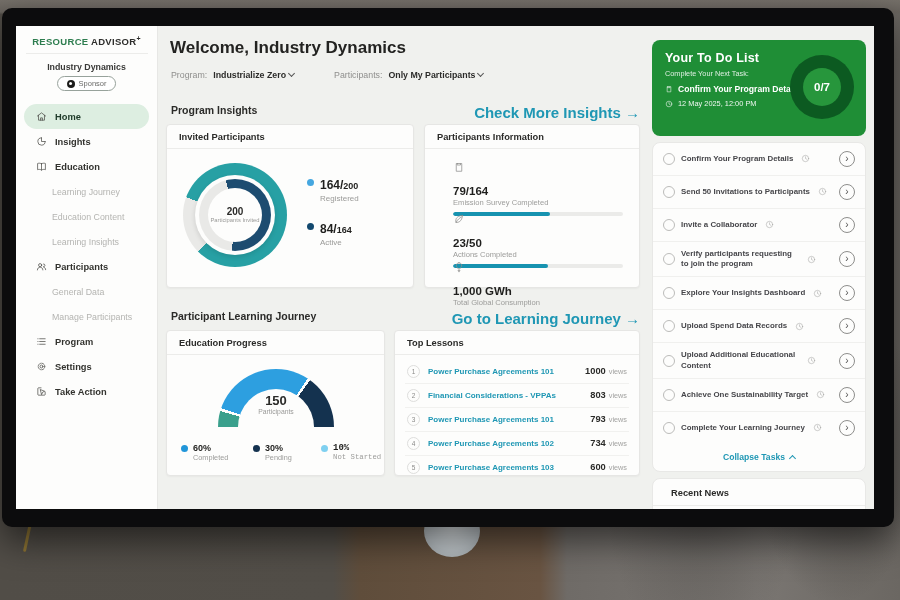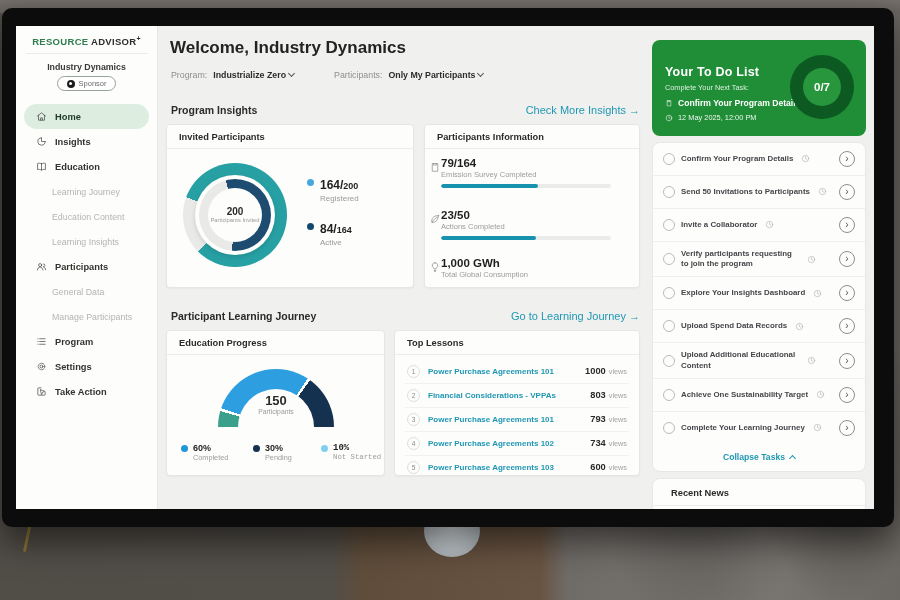--- a/index.html
+++ b/index.html
@@ -44,21 +44,21 @@
   .nav-item.sub { font-weight:normal; font-size:8.8px; color:#b4b4b1; padding-left:36px; }
 
   
   .h1 { left:154px; top:12px; font-size:17px; font-weight:bold; color:#232321; }
   .filters { left:155px; top:44px; display:flex; gap:6px; font-size:8.8px; color:#8f8f8d; }
   .filters .val { font-weight:bold; color:#2c2c2a; }
   .filters .sp { width:28px; }
   .caret { display:inline-block; width:5px; height:5px; border-right:1.4px solid #555; border-bottom:1.4px solid #555;
     transform:rotate(45deg); margin-left:3px; margin-bottom:2px; }
   .sec-title { font-size:10.5px; font-weight:bold; color:#2b2b29; }
-  .teal-link { font-size:11px; font-weight:normal; color:#1f97b4; cursor:pointer; }
+  .teal-link { font-size:15px; font-weight:bold; color:#1f97b4; cursor:pointer; }
   .row-head1 { left:155px; top:78px; }
   .link1 { left:378px; top:78px; width:246px; text-align:right; }
   .row-head2 { left:155px; top:284px; }
   .link2 { left:378px; top:284px; width:246px; text-align:right; }
 
   .card { background:#fdfdfc; border:1px solid #e6e6e4; border-radius:4px; box-shadow:0 1px 2px rgba(0,0,0,.04); }
   .card-head { height:24px; line-height:24px; padding:0 12px; border-bottom:1px solid #ececea;
     font-size:9.3px; font-weight:bold; color:#2b2b29; }
 
   .card1 { left:150px; top:98px; width:248px; height:164px; }
@@ -79,21 +79,21 @@
   .hole2 .v { font-size:10px; font-weight:bold; color:#2b2b29; }
   .hole2 .l { font-size:5.8px; color:#9a9a98; line-height:1.3; text-align:center; }
   .dlegend { left:140px; top:50px; }
   .dl-item { position:absolute; left:0; display:flex; gap:6px; }
   .dl-item .dot { width:7px; height:7px; border-radius:50%; margin-top:4px; flex:0 0 auto; }
   .dl-item .big { font-size:12px; font-weight:bold; color:#1f1f1d; }
   .dl-item .small { font-size:9px; }
   .dl-item .lab { font-size:8px; color:#9a9a98; margin-top:1px; }
 
   
-  .stat { position:absolute; left:4px; width:192px; display:flex; gap:0; }
+  .stat { position:absolute; left:28px; width:192px; display:flex; gap:12px;flex-direction:column; }
   .stat svg { width:12px; height:12px; stroke:#8e8e8c; fill:none; stroke-width:1.5; stroke-linecap:round; stroke-linejoin:round; margin-top:4px; flex:0 0 auto; }
   .stat .v { font-size:11.5px; font-weight:bold; color:#1f1f1d; }
   .stat .l { font-size:7.6px; color:#9c9c9a; margin-top:1px; }
   .stat .bar { width:170px; height:4px; border-radius:2px; background:#ebebe9; margin-top:5px; overflow:hidden; }
   .stat .bar i { display:block; height:100%; border-radius:2px; background:#1793b0; }
   .stat1 { top:32px; } .stat2 { top:84px; } .stat3 { top:132px; }
 
   
   .gauge { left:51px; top:38px; width:116px; height:58px; overflow:hidden; }
   .gauge .arc { position:absolute; left:0; top:0; width:116px; height:116px; border-radius:50%;
@@ -116,21 +116,21 @@
   .lesson { position:absolute; left:0; width:100%; height:24px; display:flex; align-items:center; padding:0 12px; }
   .lesson + .lesson { border-top:0; }
   .lesson .sep { position:absolute; left:10px; right:10px; top:0; border-top:1px solid #f1f1ef; }
   .lesson .rank { width:13px; height:13px; border:1px solid #dededc; border-radius:50%; font-size:6.5px; color:#8a8a88;
     display:flex; align-items:center; justify-content:center; flex:0 0 auto; }
   .lesson .t { font-size:8px; font-weight:bold; color:#1f97b4; margin-left:8px; cursor:pointer; }
   .lesson .views { margin-left:auto; font-size:9.3px; font-weight:bold; color:#2b2b29; }
   .lesson .vl { font-size:7.3px; color:#a3a3a1; margin-left:3px; }
 
   
-  .green-card { left:636px; top:14px; width:214px; height:96px; background:#1f8e36; border-radius:8px; padding:25px 13px; color:#fff; }
+  .green-card { left:636px; top:14px; width:214px; height:96px; background:#1f8e36; border-radius:8px; padding:11px 13px; color:#fff; }
   .gc-title { font-size:12.5px; font-weight:bold; letter-spacing:.2px; }
   .gc-sub { font-size:7.3px; color:rgba(255,255,255,.85); margin-top:4px; }
   .gc-task { display:flex; align-items:center; gap:5px; font-size:8.6px; font-weight:bold; margin-top:6px; }
   .gc-time { display:flex; align-items:center; gap:5px; font-size:7.4px; color:rgba(255,255,255,.92); margin-top:5px; }
   .gc-task svg, .gc-time svg { width:8px; height:8px; stroke:#fff; fill:none; stroke-width:1.6; stroke-linecap:round; flex:0 0 auto; }
   .gc-ring { position:absolute; right:12px; top:15px; width:64px; height:64px; border-radius:50%; background:#0c5a21;
     display:flex; align-items:center; justify-content:center; }
   .gc-ring .in { width:38px; height:38px; border-radius:50%; background:#27963c; display:flex; align-items:center; justify-content:center;
     font-size:11.5px; font-weight:bold; color:#fff; }
 

